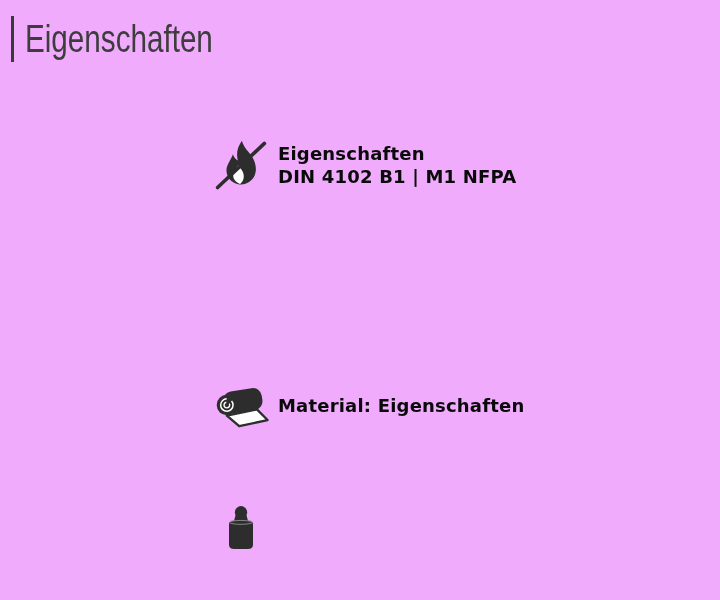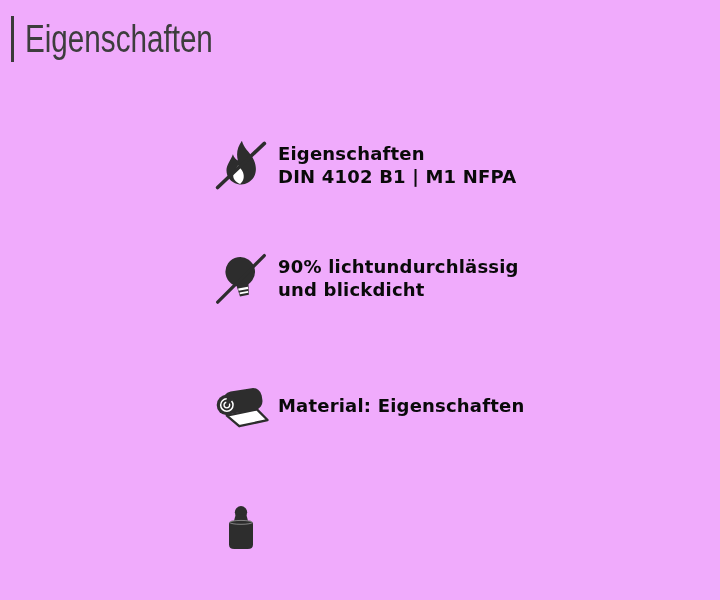--- a/index.html
+++ b/index.html
@@ -95,37 +95,20 @@
           C34 44 33 49 29 52 Z"></path>
         <line x1="4" y1="56" x2="56" y2="7" stroke="#2d2d2d" stroke-width="4" stroke-linecap="round"></line>
       </svg>
     </div>
     <div class="prop-text">
       <span class="line">Eigenschaften</span>
       <span class="line">DIN 4102 B1 | M1 NFPA</span>
     </div>
   </div>
 
-  <div class="prop-row row-2">
-    <div class="icon-cell">
-      <svg width="52" height="58" viewBox="0 0 58 64" aria-hidden="true">
-        <g transform="rotate(-10 29 30)">
-          <circle cx="29" cy="25" r="16.5" fill="#2d2d2d"></circle>
-          <path fill="#2d2d2d" d="M22 38 L36 38 L34 52 L24 52 Z"></path>
-          <rect x="23.5" y="43" width="11" height="2.4" fill="#ffffff"></rect>
-          <rect x="24.2" y="47.5" width="9.6" height="2.2" fill="#ffffff"></rect>
-        </g>
-        <line x1="3" y1="59" x2="55" y2="7" stroke="#2d2d2d" stroke-width="3.6" stroke-linecap="round"></line>
-      </svg>
-    </div>
-    <div class="prop-text">
-      <span class="line">90% lichtundurchlässig</span>
-      <span class="line">und blickdicht</span>
-    </div>
-  </div>
 
   <div class="prop-row row-3">
     <div class="icon-cell">
       <svg width="58" height="46" viewBox="0 0 64 52" aria-hidden="true">
         <polygon points="16,38 50,31 62,43 30,50" fill="#ffffff" stroke="#2d2d2d" stroke-width="2.6" stroke-linejoin="round"></polygon>
         <g transform="rotate(-9 32 21)">
           <rect x="12" y="9" width="44" height="25" rx="10" fill="#2d2d2d"></rect>
         </g>
         <circle cx="16" cy="26" r="11.5" fill="#2d2d2d"></circle>
         <circle cx="16" cy="26" r="7" fill="none" stroke="#ffffff" stroke-width="1.7" stroke-dasharray="32 6"></circle>

